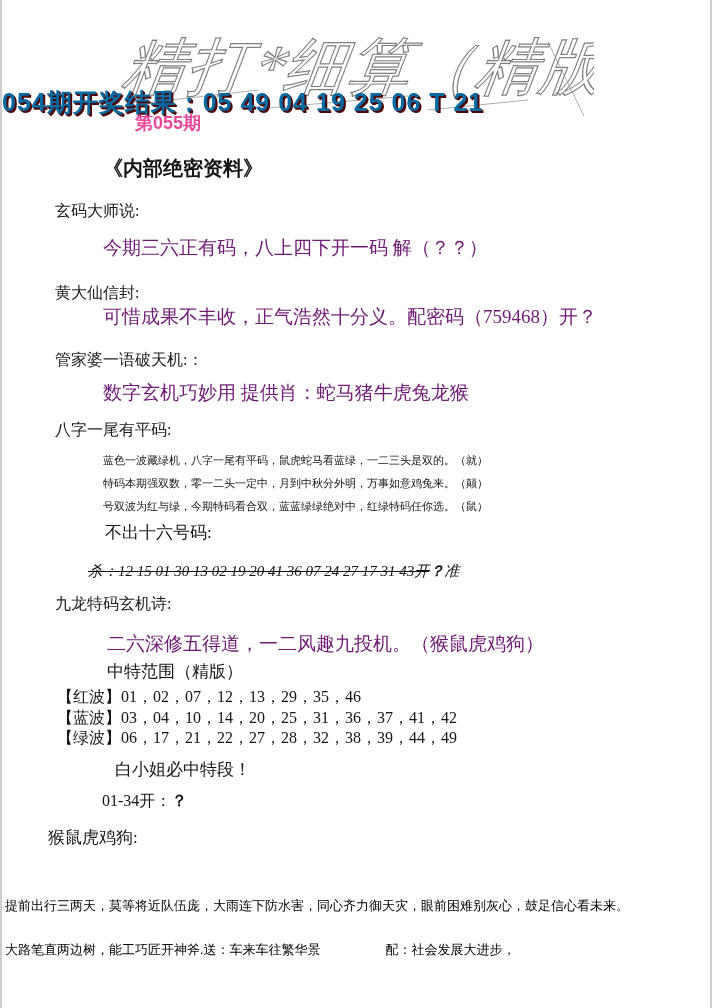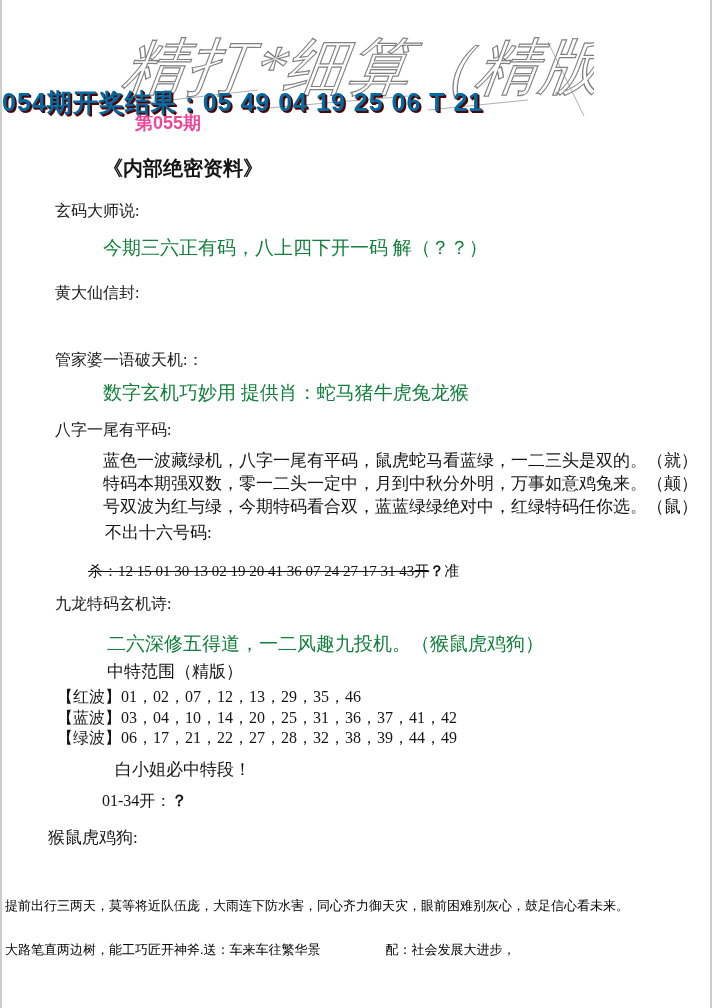--- a/index.html
+++ b/index.html
@@ -22,35 +22,35 @@
     color:#0369a1; text-shadow:2px 2px 0 #4e0505, 1px 1px 0 #7a0b0b;
   }
   .issue {
     left:135px; top:111px;
     font-family:"Liberation Sans","DejaVu Sans",sans-serif;
     font-weight:bold; font-size:18px; color:#ec4899;
   }
   .secret-title { left:103px; top:155px; font-size:20px; font-weight:bold; }
 
   .sec-header { font-size:16px; color:#1a1a1a; }
-  .sec-body   { font-size:19px; color:#15803d; }
+  .sec-body   { font-size:19px; color:#701a75; }
 
   .h-xuanma   { left:55px;  top:201px; }
   .b-xuanma   { left:103px; top:235px; }
   .h-huang    { left:55px;  top:283px; }
   .b-huang    { left:103px; top:304px; }
   .h-guanjia  { left:55px;  top:350px; }
   .b-guanjia  { left:103px; top:380px; }
   .h-mahui    { left:55px;  top:420px; }
 
-  .mahui-para { left:103px; top:449px; font-size:17px; line-height:23px; }
+  .mahui-para { left:103px; top:449px; font-size:11px; line-height:23px; }
   .mahui-para div { white-space:nowrap; }
   .no16       { left:105px; top:521px; font-size:17px; }
 
-  .kill-line  { left:88px; top:562px; font-size:15px; }
+  .kill-line  { left:88px; top:562px; font-size:15px;font-style:italic; }
   .kill-strike{ text-decoration:line-through; text-decoration-thickness:1px; }
   .kill-q     { font-weight:bold; }
 
   .h-jiulong  { left:55px;  top:594px; }
   .b-poem     { left:107px; top:631px; }
   .range-lbl  { left:107px; top:660px; font-size:17px; }
 
   .waves      { left:57px; top:687px; font-size:16px; line-height:20.5px; }
   .wave-row   { white-space:nowrap; }
 
@@ -91,20 +91,21 @@
   <div class="abs result-line">054期开奖结果：05 49 04 19 25 06 T 21</div>
 
   <div class="abs issue">第055期</div>
 
   <div class="abs secret-title">《内部绝密资料》</div>
 
   <div class="abs sec-header h-xuanma">玄码大师说:</div>
   <div class="abs sec-body b-xuanma">今期三六正有码，八上四下开一码 解（？？）</div>
 
   <div class="abs sec-header h-huang">黄大仙信封:</div>
+  <div class="abs sec-body b-huang">可惜成果不丰收，正气浩然十分义。配密码（759468）开？</div>
 
   <div class="abs sec-header h-guanjia">管家婆一语破天机:：</div>
   <div class="abs sec-body b-guanjia">数字玄机巧妙用 提供肖：蛇马猪牛虎兔龙猴</div>
 
   <div class="abs sec-header h-mahui">八字一尾有平码:</div>
 
   <div class="abs mahui-para">
     <div>蓝色一波藏绿机，八字一尾有平码，鼠虎蛇马看蓝绿，一二三头是双的。（就）</div>
     <div>特码本期强双数，零一二头一定中，月到中秋分外明，万事如意鸡兔来。（颠）</div>
     <div>号双波为红与绿，今期特码看合双，蓝蓝绿绿绝对中，红绿特码任你选。（鼠）</div>

